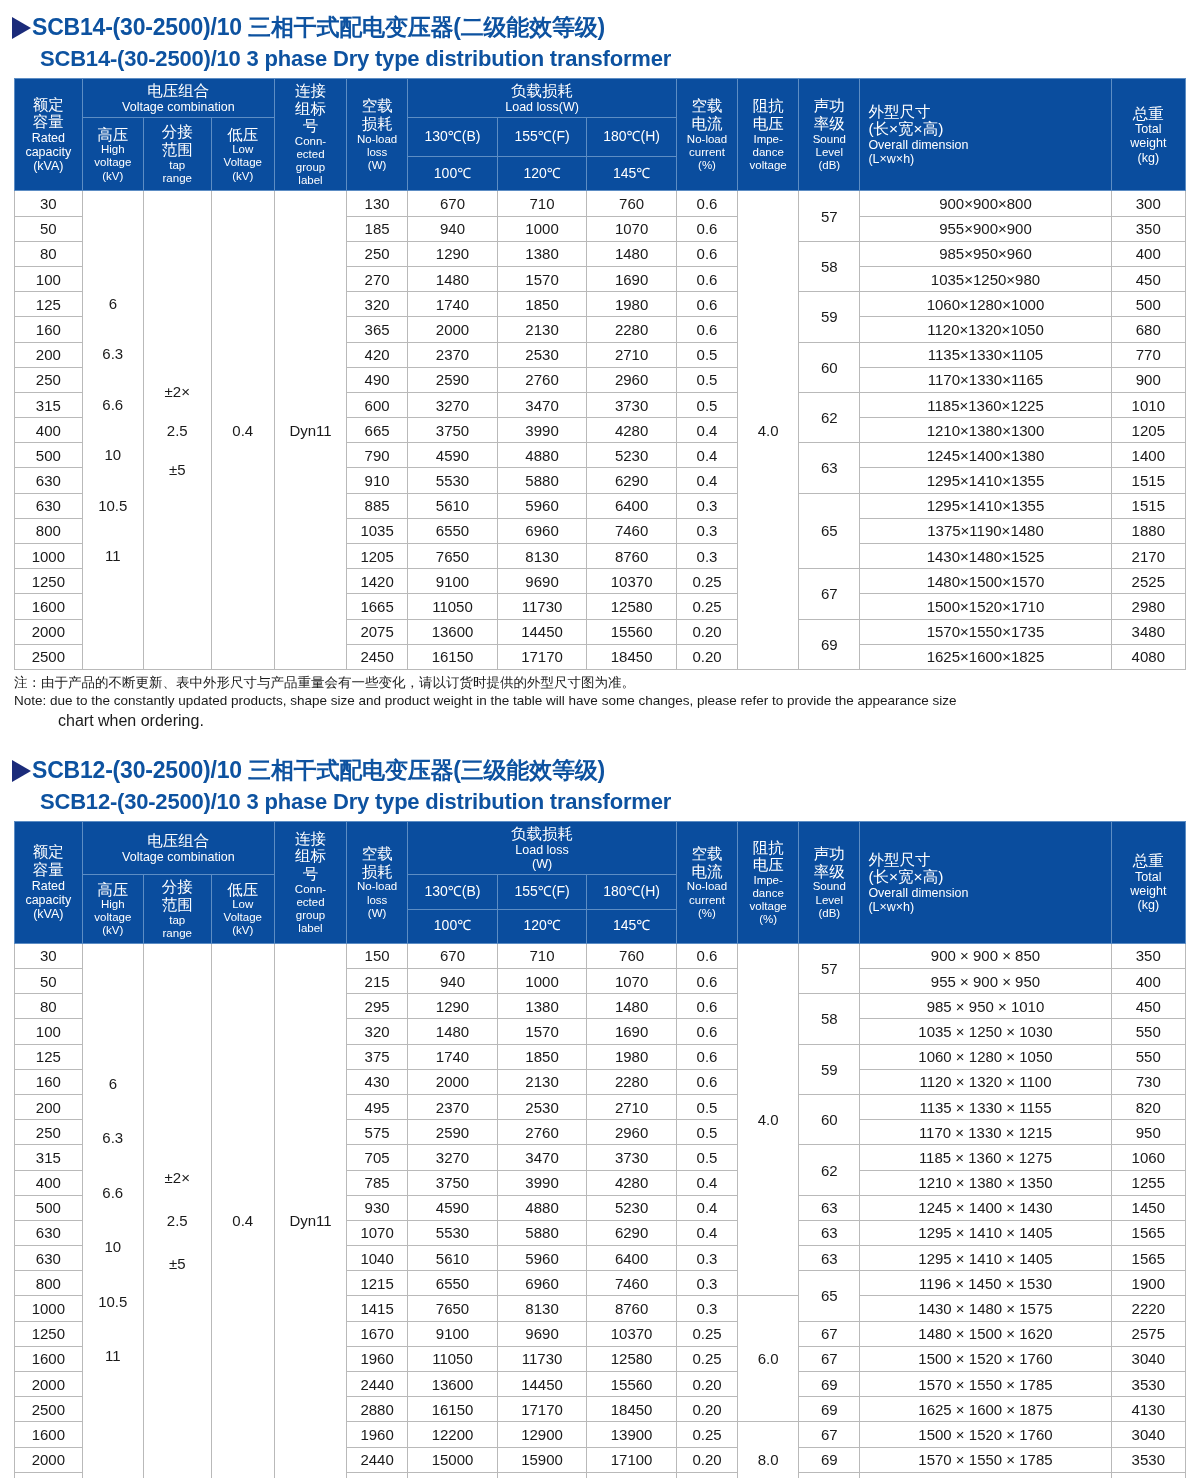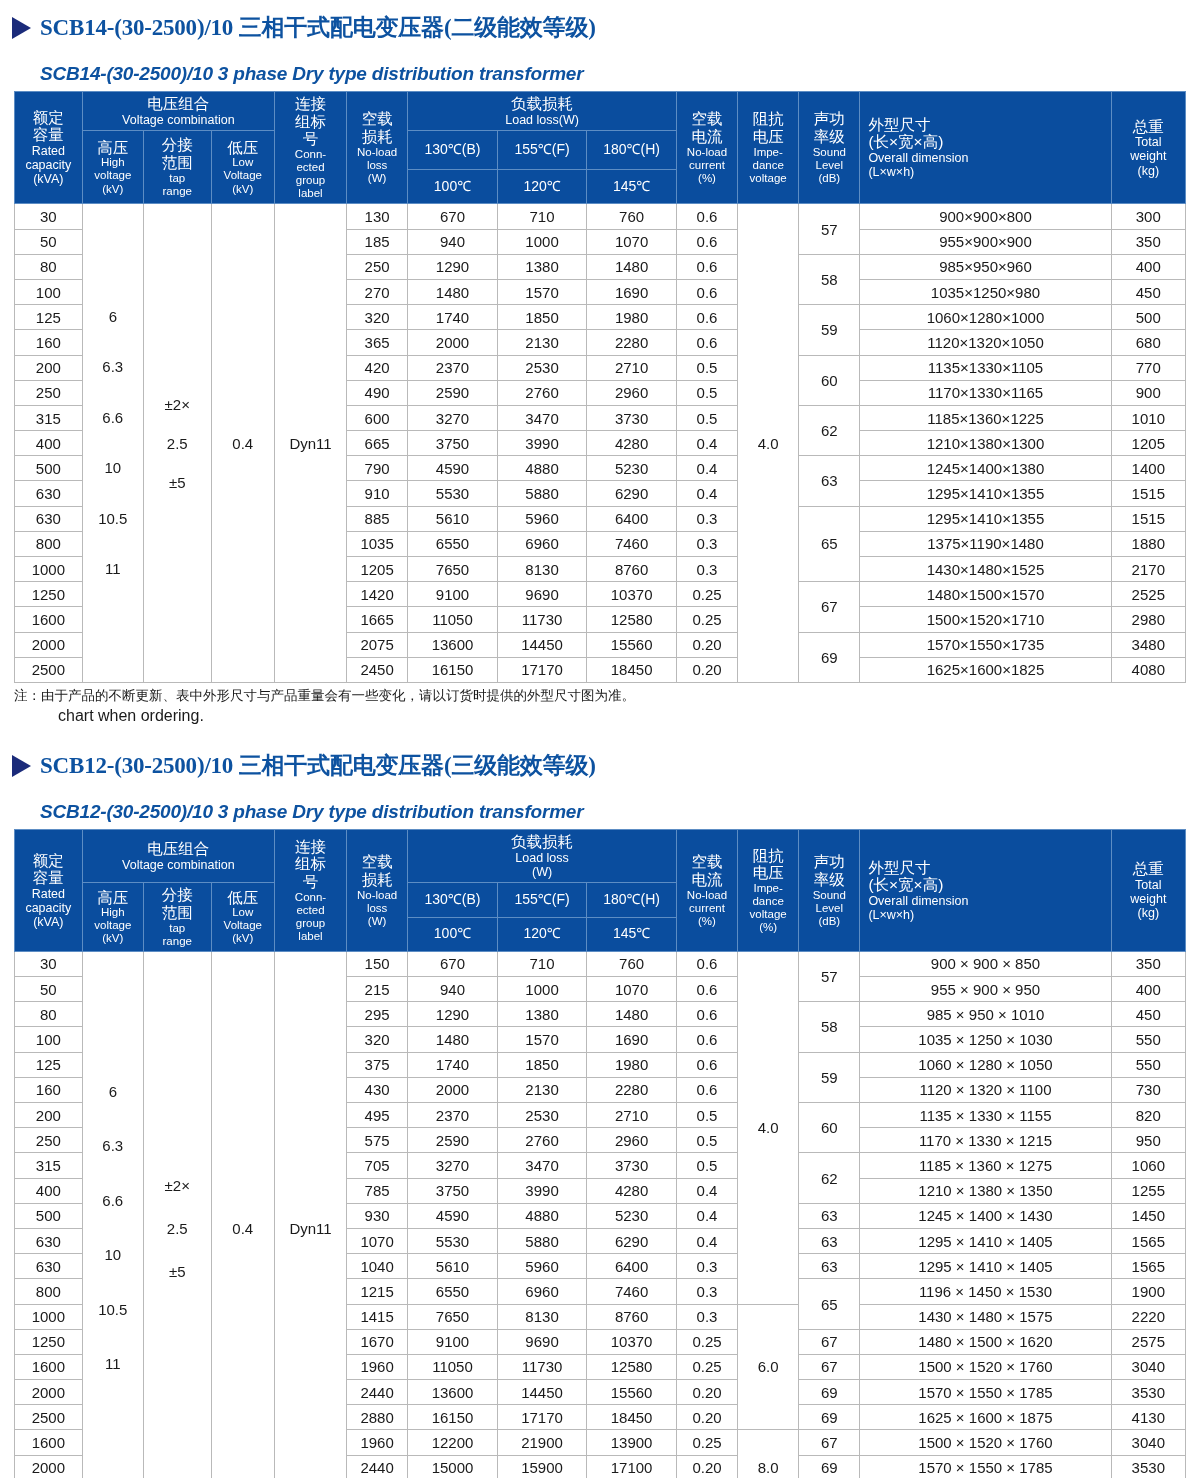--- a/index.html
+++ b/index.html
@@ -8,36 +8,36 @@
     width:1200px; height:1478px;
     background:#ffffff;
     font-family:"Liberation Sans", sans-serif;
     color:#1a1a1a;
     overflow:hidden;
   }
   .page { padding:0 14px; }
 
   
   .title-block { padding-top:12px; }
-  .title-row { display:flex; align-items:center; gap:9px;font-family:Liberation Serif, serif; }
+  .title-row { display:flex; align-items:center; gap:1px; }
   .arrow {
     width:0; height:0;
     border-top:11px solid transparent;
     border-bottom:11px solid transparent;
     border-left:19px solid #1b2b7a;
     margin-left:-2px;
     flex:0 0 auto;
   }
   .title-cn {
     font-size:23px; font-weight:bold; color:#0d52a0;
     letter-spacing:-0.2px; white-space:nowrap;
   }
   .title-en {
-    font-size:19px; font-weight:bold; color:#0d52a0;
-    margin:20px 0 6px 26px; letter-spacing:-0.2px; white-space:nowrap;font-style:italic;
+    font-size:22px; font-weight:bold; color:#0d52a0;
+    margin:3px 0 6px 26px; letter-spacing:-0.2px; white-space:nowrap;
   }
 
   
   table.spec {
     border-collapse:collapse;
     width:1172px;
     table-layout:fixed;
     font-size:13.5px;
   }
   table.spec th, table.spec td {
@@ -434,20 +434,21 @@
           <td>18450</td>
           <td>0.20</td>
           <td class="dim">1625×1600×1825</td>
           <td>4080</td>
         </tr>
       </tbody>
   </table>
 
   <div class="note">
     <div class="note-cn">注：由于产品的不断更新、表中外形尺寸与产品重量会有一些变化，请以订货时提供的外型尺寸图为准。</div>
+    <div class="note-en">Note: due to the constantly updated products, shape size and product weight in the table will have some changes, please refer to provide the appearance size</div>
     <div class="note-en-2">chart when ordering.</div>
   </div>
 
   <div class="title-block">
     <div class="title-row">
       <div class="arrow"></div>
       <div class="title-cn">SCB12-(30-2500)/10 三相干式配电变压器(三级能效等级)</div>
     </div>
     <div class="title-en">SCB12-(30-2500)/10 3 phase Dry type distribution transformer</div>
   </div>
@@ -789,21 +790,21 @@
           <td>18450</td>
           <td>0.20</td>
           <td>69</td>
           <td class="dim">1625 × 1600 × 1875</td>
           <td>4130</td>
         </tr>
         <tr>
           <td>1600</td>
           <td>1960</td>
           <td>12200</td>
-          <td>21900</td>
+          <td>12900</td>
           <td>13900</td>
           <td>0.25</td>
           <td rowspan="3">8.0</td>
           <td>67</td>
           <td class="dim">1500 × 1520 × 1760</td>
           <td>3040</td>
         </tr>
         <tr>
           <td>2000</td>
           <td>2440</td>

